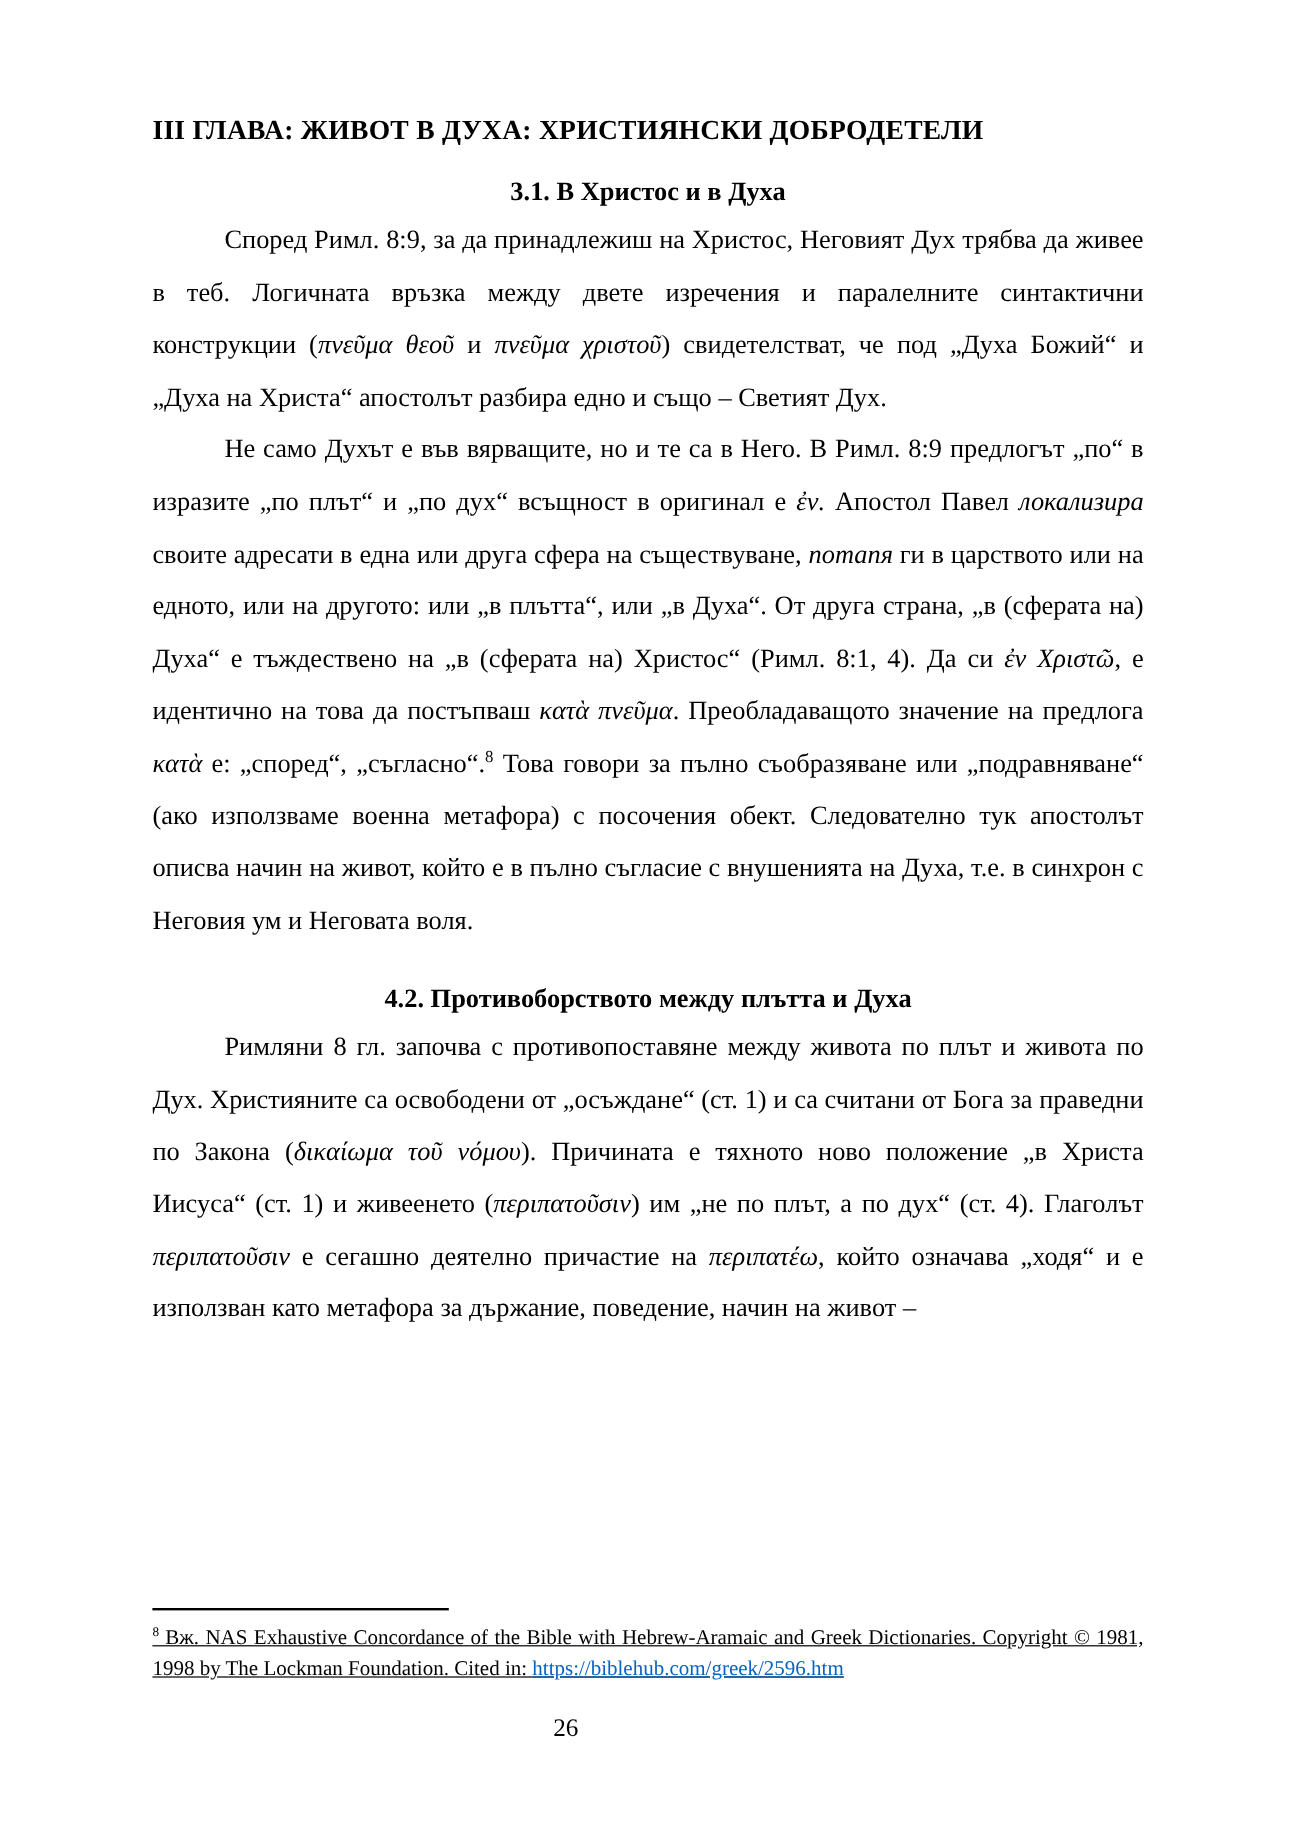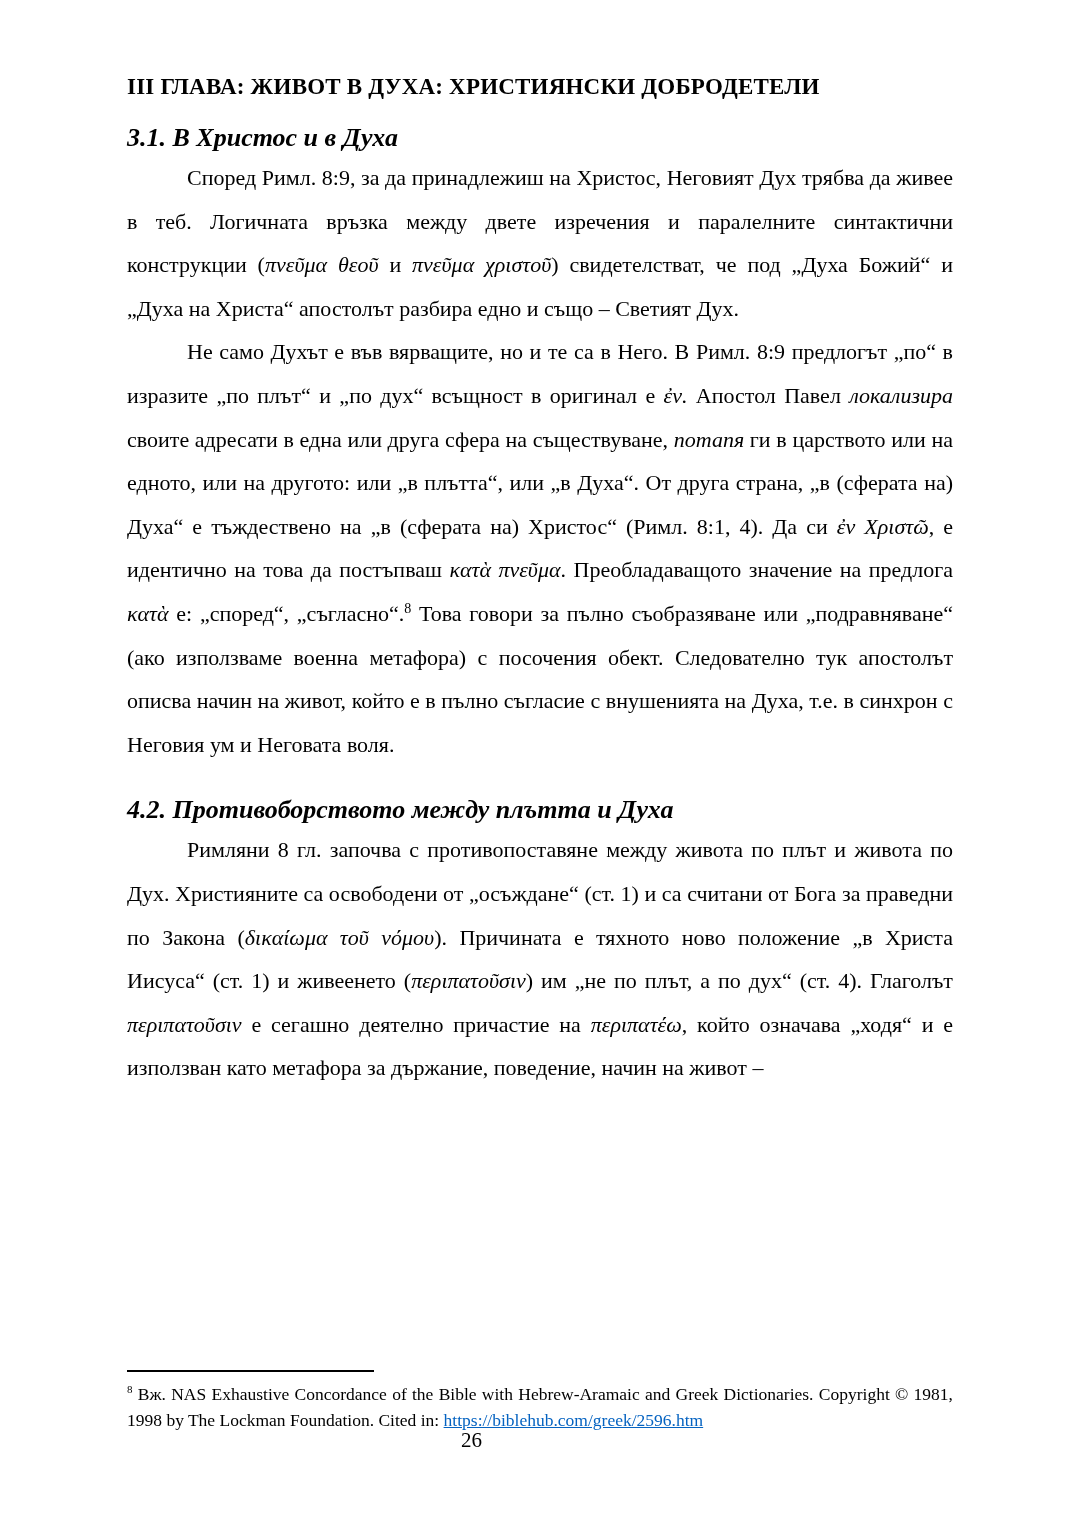--- a/index.html
+++ b/index.html
@@ -7,39 +7,39 @@
     padding: 0;
     background: #ffffff;
   }
   .page {
     position: relative;
     width: 1080px;
     height: 1527px;
     margin: 0 auto;
     background: #ffffff;
     box-sizing: border-box;
-    padding: 72px 127px 0 127px;
+    padding: 94px 127px 0 127px;
     font-family: "Liberation Serif", serif;
     color: #000000;
     overflow: hidden;
   }
   .doc-title {
     font-size: 23px;
     font-weight: bold;
     line-height: 30px;
     margin: 0 0 18px 0;
     text-align: left;
     letter-spacing: 0.2px;
   }
   .section-heading {
-    font-size: 26px;
+    font-size: 22px;
     font-weight: bold;
-    font-style: italic;
     line-height: 36px;
     margin: 0;
+    text-align: center;
   }
   .section-heading.second {
     margin-top: 26px;
   }
   p.body-par {
     font-size: 22px;
     line-height: 43.6px;
     text-align: justify;
     text-indent: 60px;
     margin: 0;
@@ -47,21 +47,22 @@
   .it { font-style: italic; }
   p.body-par sup {
     font-size: 14px;
     line-height: 0;
     vertical-align: super;
   }
   .footnote-area {
     position: absolute;
     left: 127px;
     right: 127px;
-    top: 1370px;
+    top: 1340px;
+    text-decoration: underline;
   }
   .fn-sep {
     width: 247px;
     height: 0;
     border-top: 2.5px solid #000000;
     margin-bottom: 9px;
   }
   .footnote {
     font-size: 17.5px;
     line-height: 26px;

